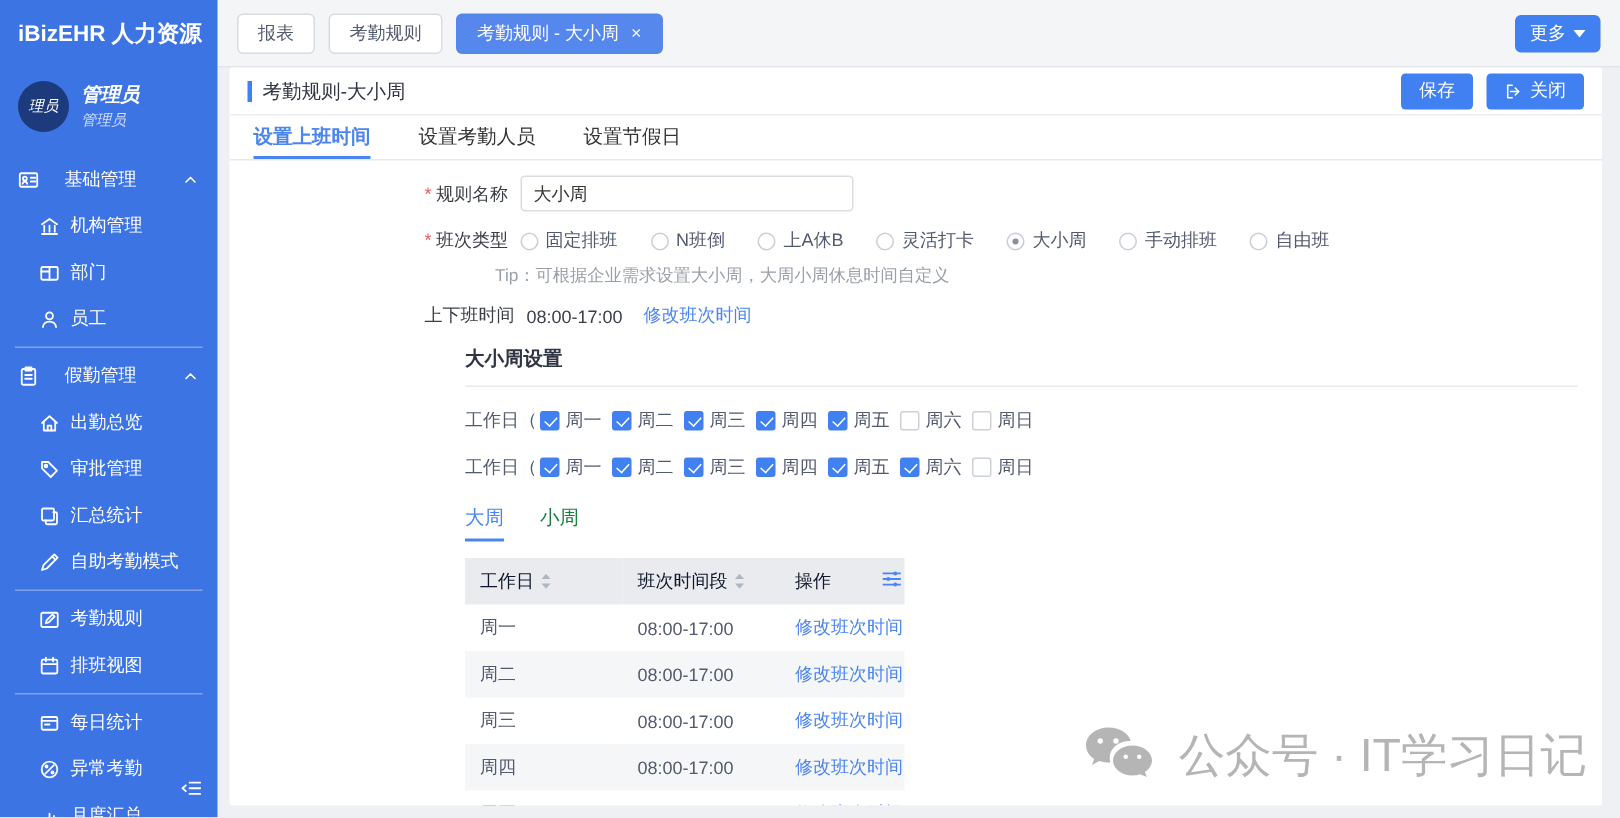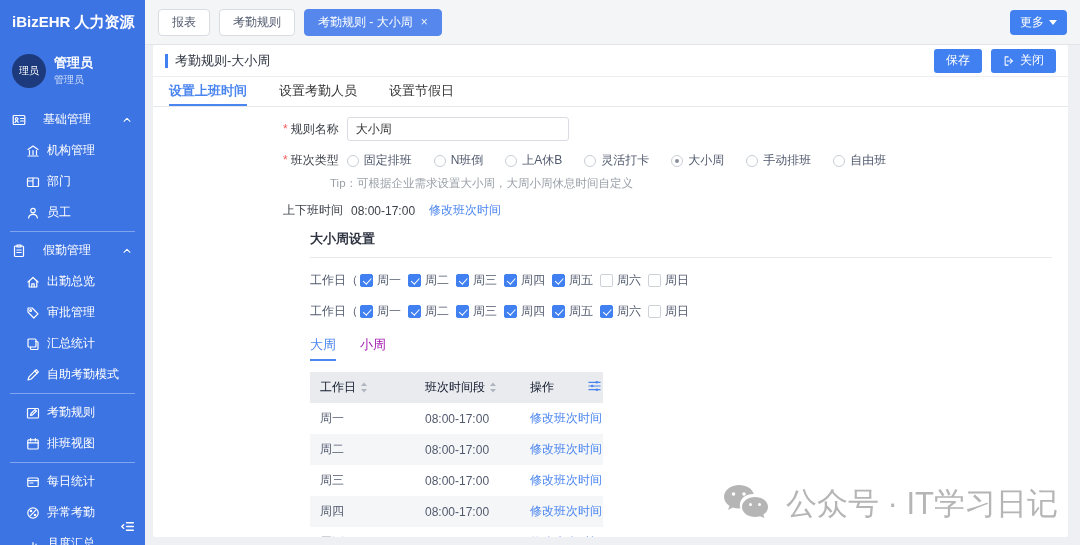--- a/index.html
+++ b/index.html
@@ -4,21 +4,21 @@
 <style>
   * { box-sizing: border-box; }
   html,body { margin:0; padding:0; background:#e9ecf0; }
   .app { width:1080px; height:545px; display:flex; overflow:hidden;
          font-family:"Liberation Sans","DejaVu Sans",sans-serif; background:#eef0f3; position:relative; }
 
   
   .sidebar { width:145px; min-width:145px; background:#3d74e3; color:#fff; position:relative;
              display:flex; flex-direction:column; }
   .brand { font-size:15px; font-weight:bold; padding:13px 12px 6px; white-space:nowrap; }
-  .user { display:flex; align-items:center; gap:8px; padding:16px 12px 8px; }
+  .user { display:flex; align-items:center; gap:8px; padding:16px 12px 8px;font-style:italic; }
   .avatar { width:34px; height:34px; min-width:34px; border-radius:50%; background:#1d3b7c;
             display:flex; align-items:center; justify-content:center; font-size:10px; }
   .user-name { font-size:13px; font-weight:bold; line-height:1.2; }
   .user-role { font-size:10px; opacity:.75; margin-top:3px; }
   .menu { flex:1; padding-top:8px; font-size:12px; }
   .menu-header { display:flex; align-items:center; gap:17px; padding:7px 12px; cursor:pointer; }
   .menu-item { display:flex; align-items:center; gap:7px; padding:7px 12px 7px 26px; cursor:pointer; white-space:nowrap; }
   .menu-divider { border-top:1px solid rgba(255,255,255,.35); margin:3px 10px; }
   .chevron { margin-left:auto; display:flex; }
   .icon { display:inline-flex; }
@@ -77,21 +77,21 @@
   .week-row { display:flex; align-items:center; margin-top:14px; font-size:12px; color:#515a6e; }
   .week-label { width:48px; min-width:48px; white-space:nowrap; overflow:hidden; margin-right:2px; }
   .day { display:flex; align-items:center; gap:4px; width:48px; min-width:48px; cursor:pointer; }
   .checkbox { width:13px; height:13px; min-width:13px; border-radius:2px; border:1px solid #cdd2d9;
               background:#fff; position:relative; }
   .day.checked .checkbox { background:#4080f0; border-color:#4080f0; }
   .day.checked .checkbox::after { content:""; position:absolute; left:3.5px; top:1px; width:3.5px; height:6.5px;
               border:solid #fff; border-width:0 1.5px 1.5px 0; transform:rotate(42deg); }
 
   .subtabs { display:flex; gap:24px; margin-top:16px; }
-  .subtab { font-size:13px; color:#a21caf; padding-bottom:5px; border-bottom:2px solid transparent; cursor:pointer; }
+  .subtab { font-size:13px; color:#15803d; padding-bottom:5px; border-bottom:2px solid transparent; cursor:pointer; }
   .subtab.active { color:#4a85f0; border-bottom-color:#4a85f0; }
 
   table.grid { margin-top:11px; width:293px; border-collapse:collapse; font-size:12px; table-layout:fixed; }
   table.grid th { background:#e9ebef; padding:7px 10px; text-align:left; color:#0f172a; font-weight:normal; }
   table.grid td { padding:7px 10px; color:#515a6e; }
   table.grid tbody tr:nth-child(even) { background:#f5f6f8; }
   .th-inner { display:flex; align-items:center; gap:4px; }
   .sort-icon svg { display:block; }
   .col-day { width:105px; } .col-time { width:105px; } .col-action { width:58px; } .col-tool { width:25px; }
 

